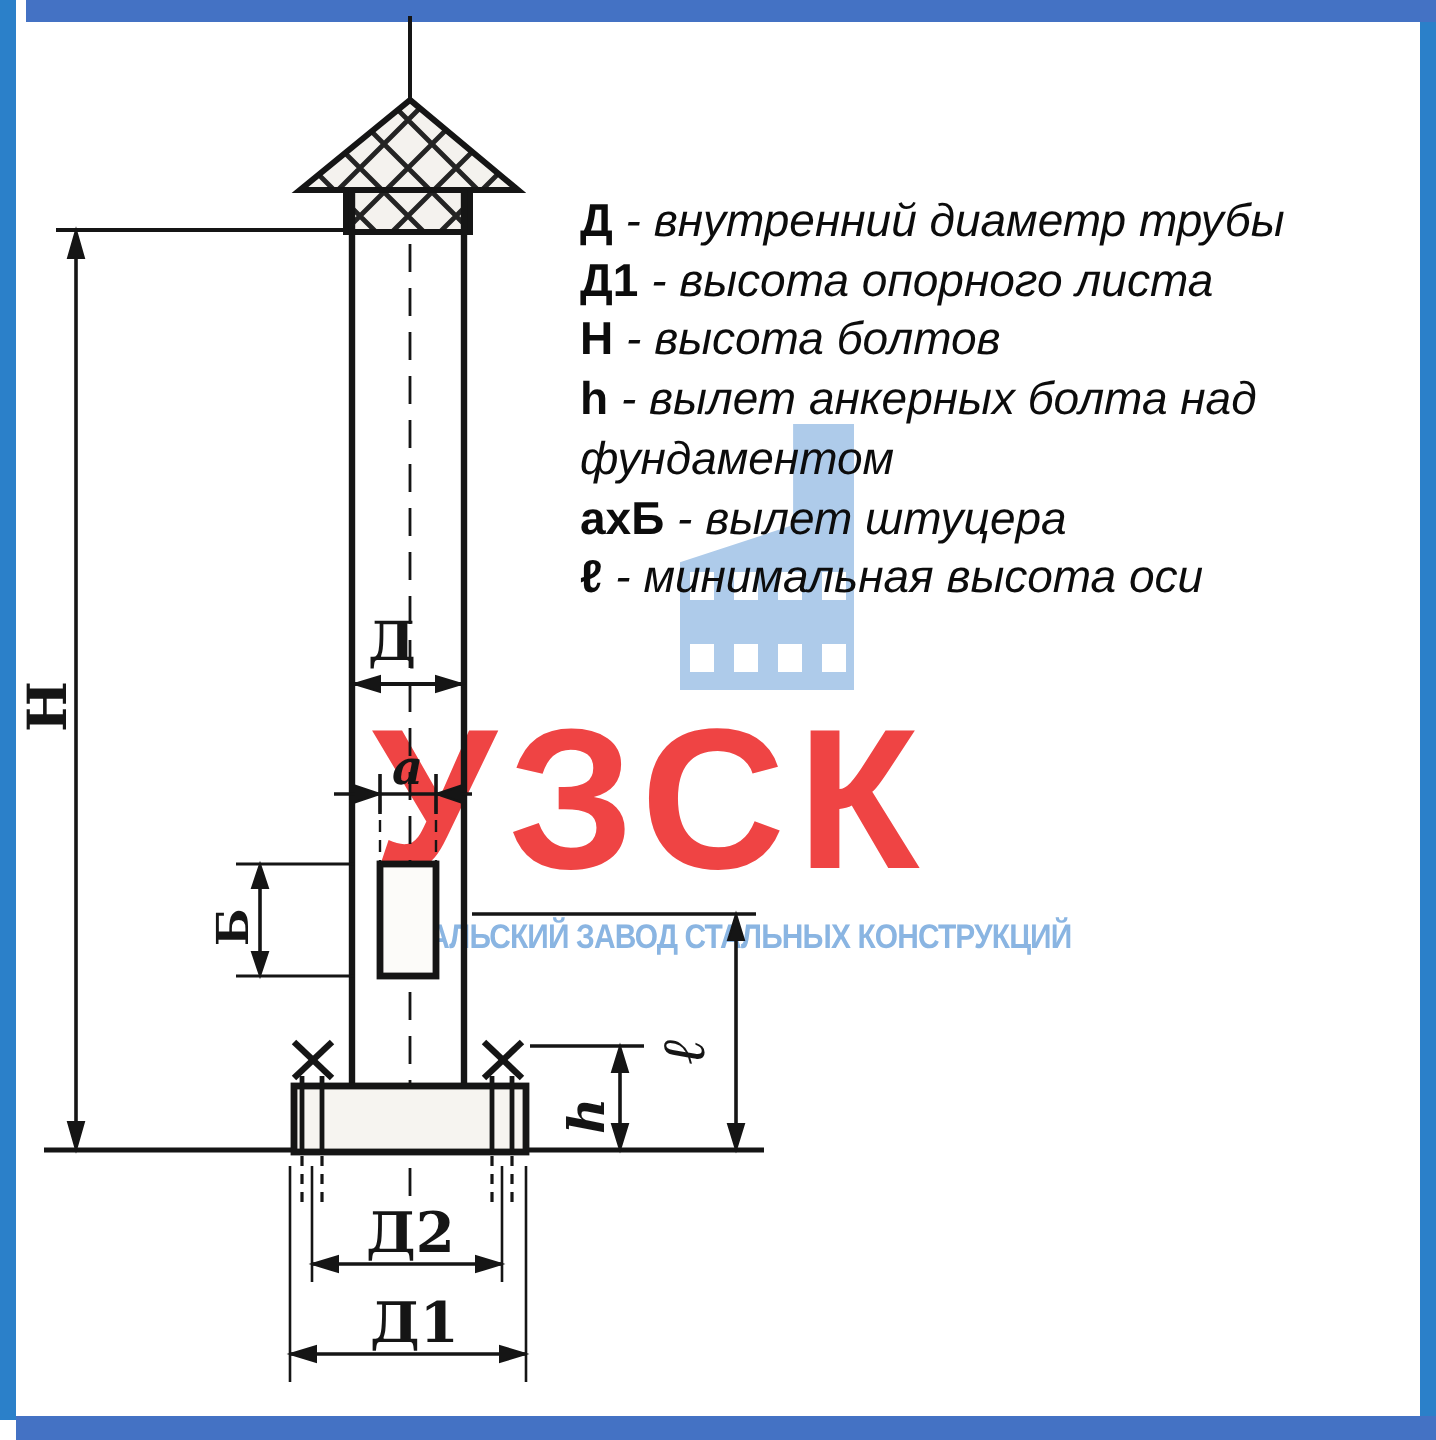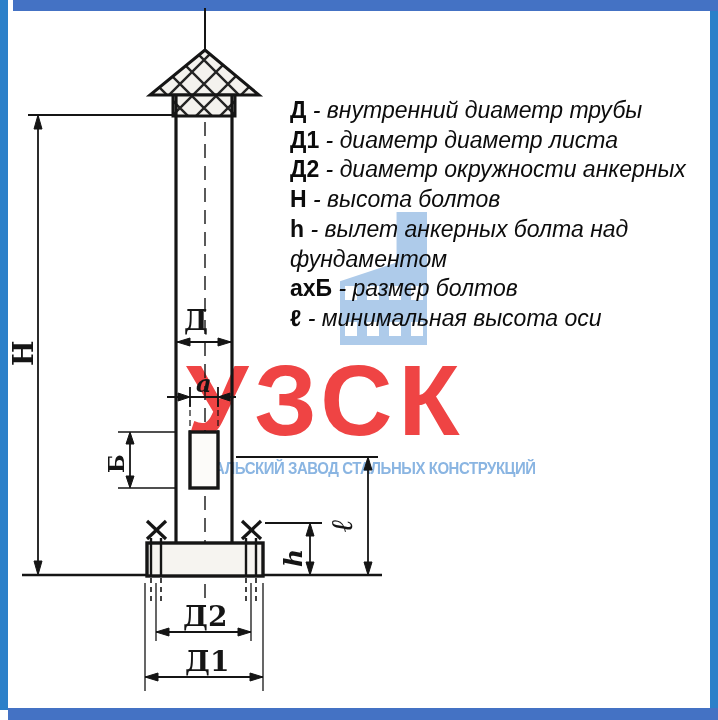--- a/index.html
+++ b/index.html
@@ -150,22 +150,21 @@
     <text class="dimlabel" font-size="24" font-style="italic" x="196" y="392">а</text>
     <text class="dimlabel" font-size="22" transform="translate(124,473) rotate(-90)">Б</text>
     <text class="dimlabel" font-size="30" font-style="italic" transform="translate(352,532) rotate(-90)">ℓ</text>
     <text class="dimlabel" font-size="25" font-style="italic" transform="translate(302,567) rotate(-90)">h</text>
     <text class="dimlabel" font-size="28" x="183" y="626">Д2</text>
     <text class="dimlabel" font-size="28" x="185" y="671">Д1</text>
   </svg>
 
   <div class="legend">
     <div class="legend-line"><span class="t">Д</span><span class="d"> - внутренний диаметр трубы</span></div>
-    <div class="legend-line"><span class="t">Д1</span><span class="d"> - диаметр диаметр листа</span></div>
-    <div class="legend-line"><span class="t">Д2</span><span class="d"> - диаметр окружности анкерных</span></div>
+    <div class="legend-line"><span class="t">Д1</span><span class="d"> - высота опорного листа</span></div>
     <div class="legend-line"><span class="t">Н</span><span class="d"> - высота болтов</span></div>
     <div class="legend-line"><span class="t">h</span><span class="d"> - вылет анкерных болта над</span></div>
     <div class="legend-line"><span class="t"></span><span class="d">фундаментом</span></div>
-    <div class="legend-line"><span class="t">ахБ</span><span class="d"> - размер болтов</span></div>
+    <div class="legend-line"><span class="t">ахБ</span><span class="d"> - вылет штуцера</span></div>
     <div class="legend-line"><span class="t">ℓ</span><span class="d"> - минимальная высота оси</span></div>
   </div>
 
 </div>
 
 </body></html>

